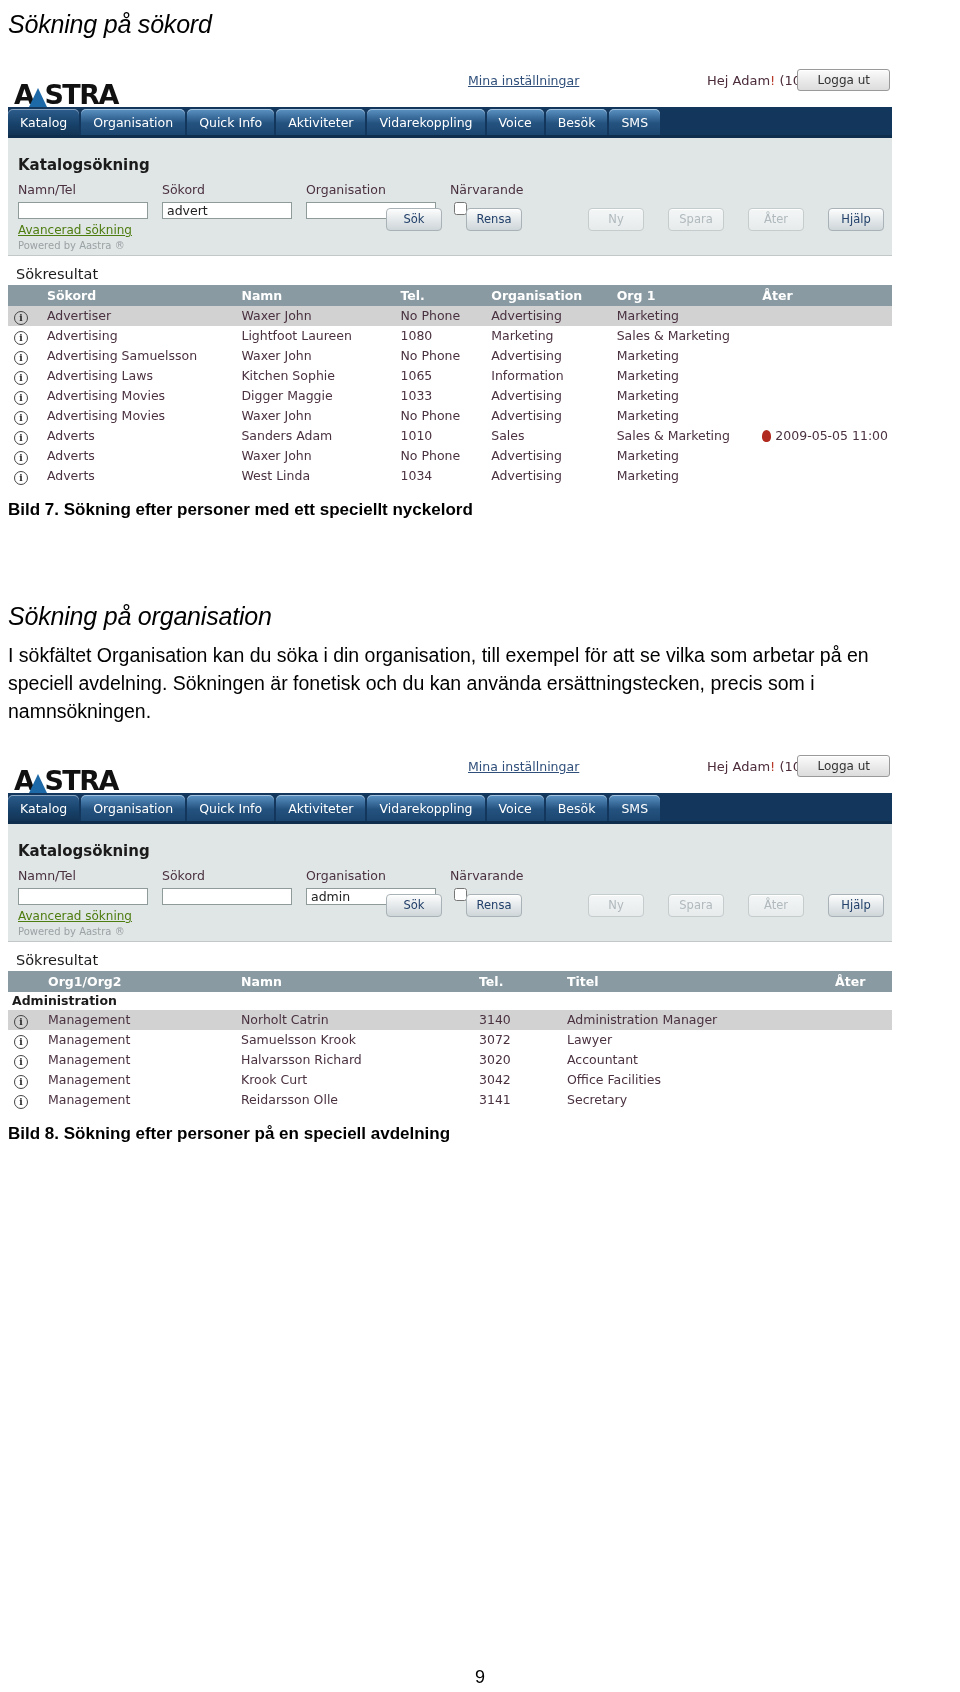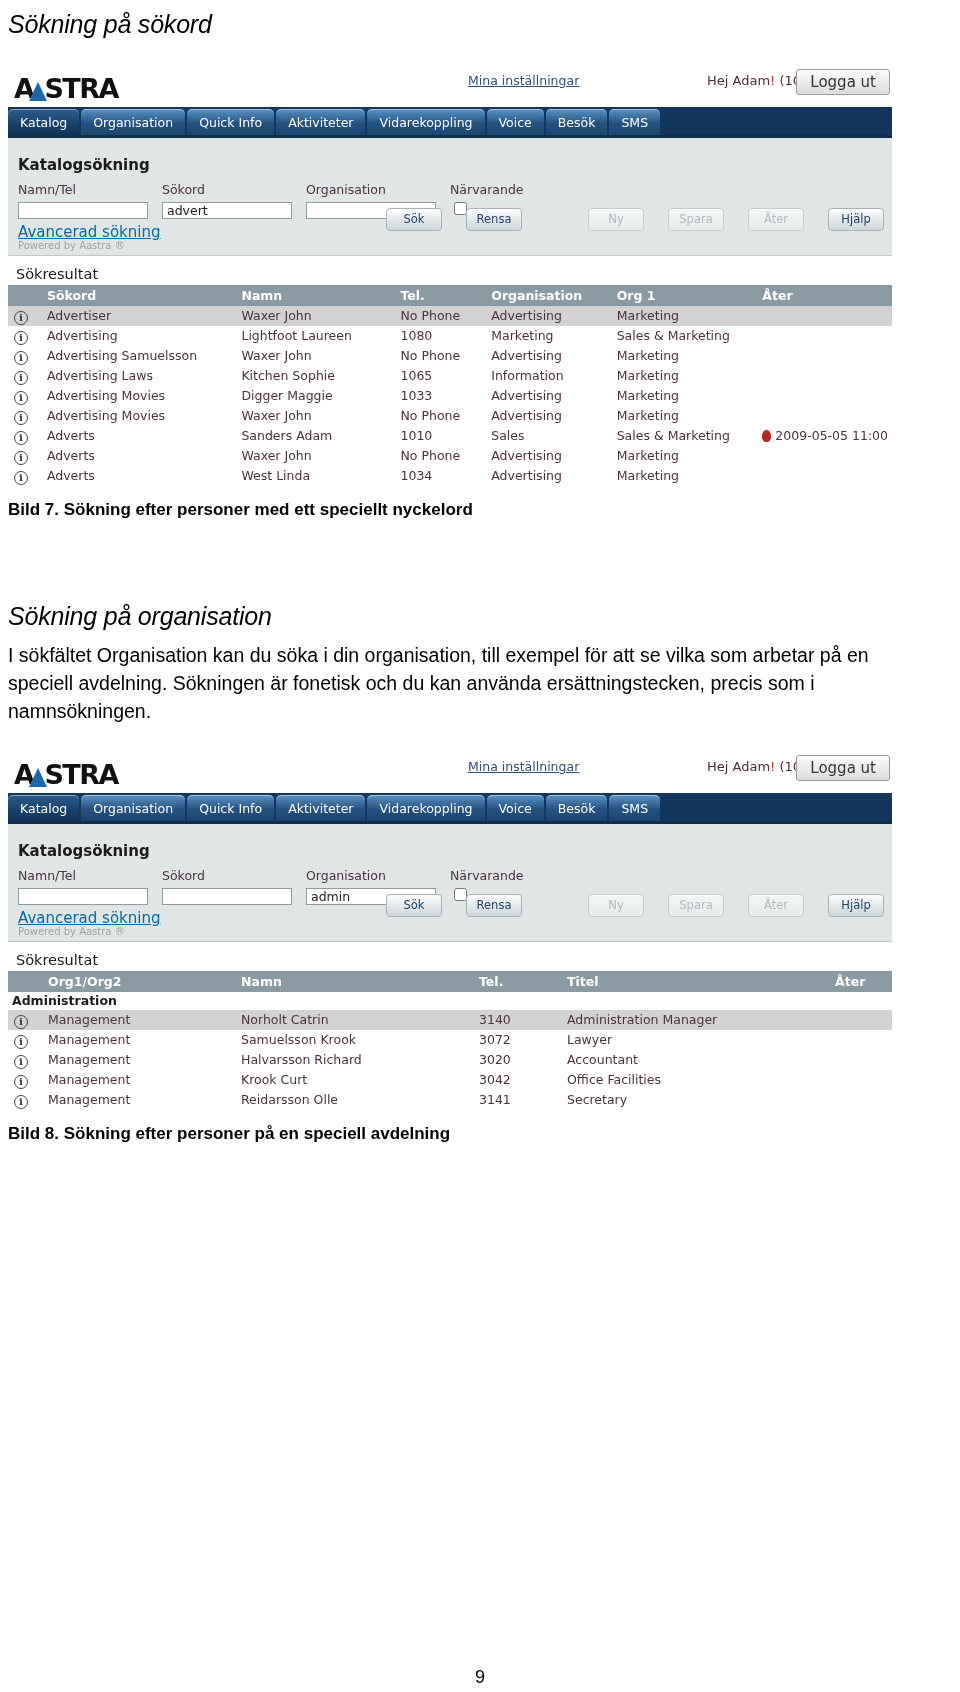--- a/index.html
+++ b/index.html
@@ -52,21 +52,21 @@
     font-family: "DejaVu Sans", sans-serif;
   }
   .app-top {
     position: relative;
     height: 52px;
     background: #ffffff;
   }
   .logo {
     position: absolute;
     left: 6px;
-    top: 18px;
+    top: 24px;
     font-family: "DejaVu Sans", sans-serif;
     font-weight: bold;
     font-size: 27px;
     letter-spacing: -1.5px;
     color: #111111;
   }
   .logo .wedge {
     display: inline-block;
     width: 0; height: 0;
     border-left: 9px solid transparent;
@@ -91,23 +91,23 @@
     font-size: 13px;
     color: #4b2b3a;
     white-space: nowrap;
     margin-left: 11px;
   }
   .greeting .bang { color: #b63a2a; }
   .logout-btn {
     position: absolute;
     right: 2px;
     top: 14px;
-    font-size: 15px;
+    font-size: 12px;
     color: #333;
-    padding: 3px 13px;
+    padding: 3px 19px;
     border: 1px solid #9a9a9a;
     border-radius: 3px;
     background: linear-gradient(#fbfbfb, #dcdcdc);
     box-shadow: inset 0 1px 0 #ffffff;
   }
 
   
   .tabbar {
     position: relative;
     display: flex;
@@ -174,22 +174,22 @@
     padding: 1px 4px;
     box-sizing: border-box;
     color: #222;
   }
   .field.checkbox input {
     width: 13px;
     height: 13px;
     margin-top: 2px;
   }
   .adv-link {
-    font-size: 15px;
-    color: #0369a1;
+    font-size: 12px;
+    color: #4d7c0f;
     text-decoration: underline;
     margin-top: 4px;
     display: inline-block;
   }
   .panel-buttons {
     position: absolute;
     right: 8px;
     bottom: 24px;
     display: flex;
     gap: 24px;

